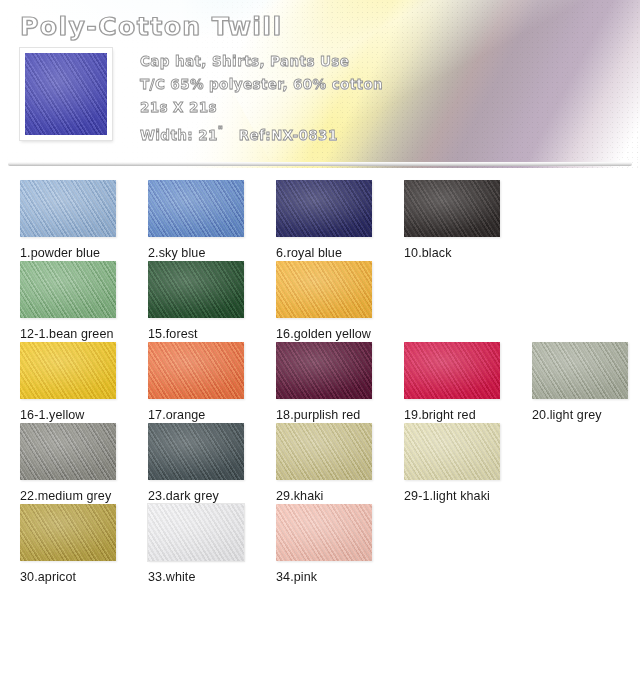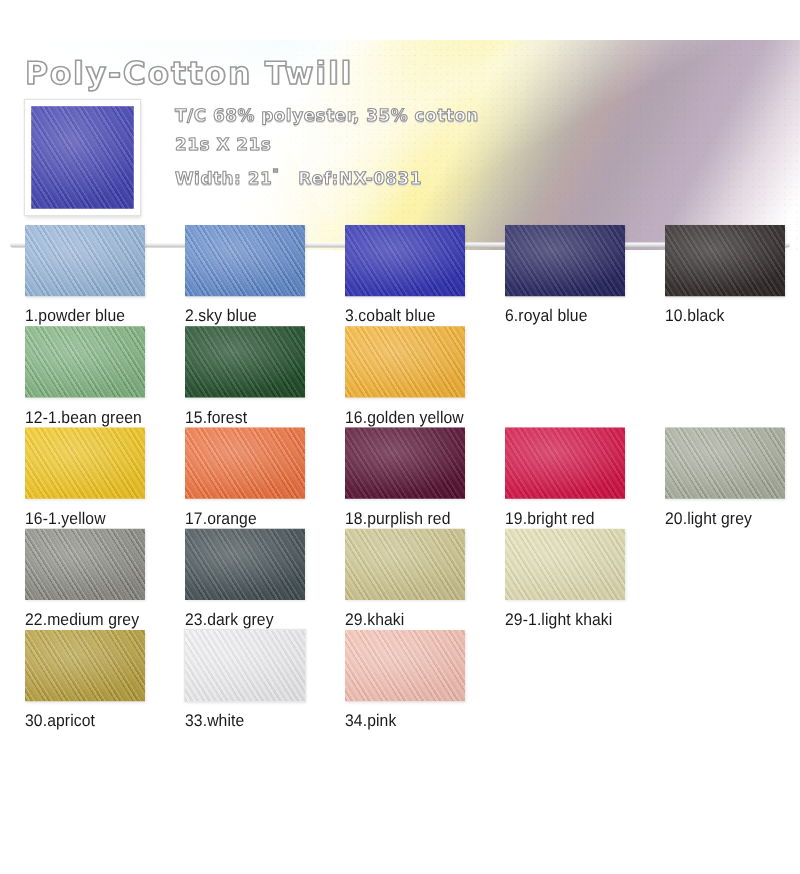--- a/index.html
+++ b/index.html
@@ -13,21 +13,20 @@
     position: relative; overflow: hidden;
     font-family: "Liberation Sans", "DejaVu Sans", sans-serif;
   }
 
   
   .header {
     position: relative;
     width: 640px; height: 168px;
     overflow: hidden;
     background: #ffffff;
-    margin-top: 32px;
   }
   
   .hdr-wash {
     position: absolute; inset: 0;
     background:
       
       radial-gradient(ellipse 200px 90px at 150px -20px, rgba(150,220,235,0.55), rgba(255,255,255,0) 70%),
       
       linear-gradient(118deg,
          rgba(255,255,255,0) 50%,
@@ -201,21 +200,22 @@
 
   <div class="hdr-swatch">
     <div class="hdr-swatch-inner" id="hdr-chip" style="background: rgb(66, 66, 180);">
       <div class="weave2"></div>
       <div class="weave"></div>
       <div class="sheen"></div>
     </div>
   </div>
 
   <div class="hdr-specs">
-    <div class="spec-line">T/C  68%  polyester, 35%  cotton</div>
+    <div class="spec-line">Cap  hat, Shirts, Pants  Use</div>
+    <div class="spec-line">T/C  65%  polyester, 60%  cotton</div>
     <div class="spec-line">21s  X  21s</div>
     <div class="spec-line"><span>Width:  21</span><span class="qt">"</span>&nbsp;&nbsp;&nbsp;<span>Ref:NX-0831</span></div>
   </div>
 
   <div class="hdr-rule"></div>
 </div>
 
 <div class="grid" id="grid">
     <div class="row">
       <div class="cell">
@@ -228,28 +228,20 @@
       </div>
       <div class="cell">
         <div class="chip" style="background: rgb(97, 137, 205);">
           <div class="weave2"></div>
           <div class="weave"></div>
           <div class="sheen"></div>
         </div>
         <div class="chip-label">2.sky  blue</div>
       </div>
       <div class="cell">
-        <div class="chip" style="background: rgb(47, 47, 180);">
-          <div class="weave2"></div>
-          <div class="weave"></div>
-          <div class="sheen"></div>
-        </div>
-        <div class="chip-label">3.cobalt  blue</div>
-      </div>
-      <div class="cell">
         <div class="chip" style="background: rgb(36, 36, 92);">
           <div class="weave2"></div>
           <div class="weave"></div>
           <div class="sheen"></div>
         </div>
         <div class="chip-label">6.royal  blue</div>
       </div>
       <div class="cell">
         <div class="chip" style="background: rgb(43, 38, 37);">
           <div class="weave2"></div>

